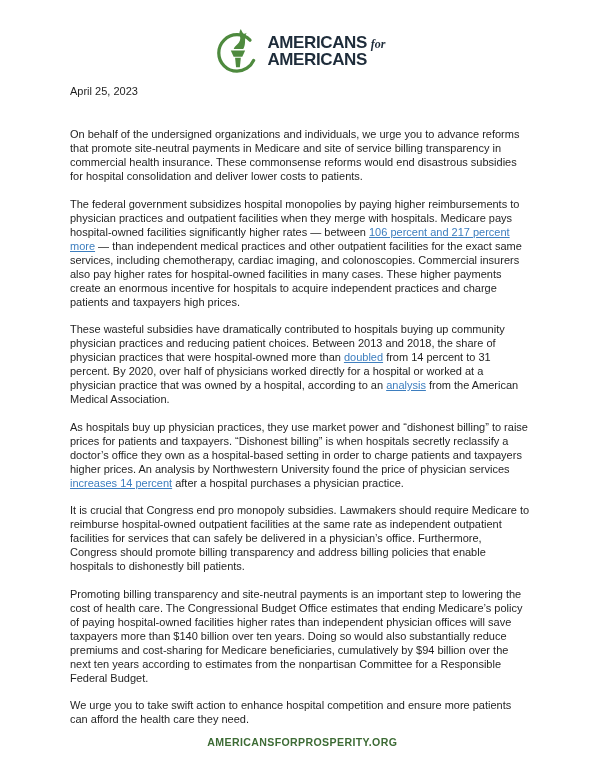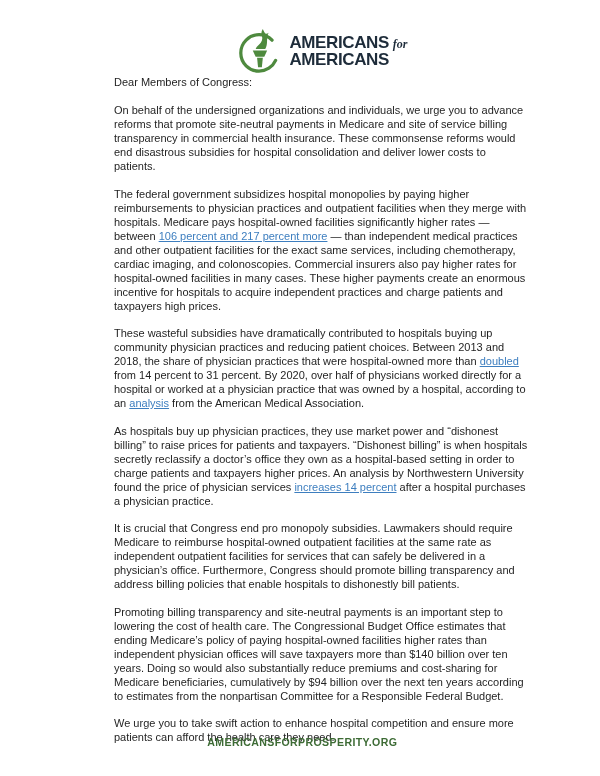--- a/index.html
+++ b/index.html
@@ -5,21 +5,20 @@
   html,body{margin:0;padding:0;background:#ffffff;}
   .page{
     position:relative;
     width:600px;height:776px;
     margin:0 auto;
     background:#ffffff;
     font-family:"Liberation Sans", sans-serif;
     color:#1f1f1f;
     overflow:hidden;
     box-sizing:border-box;
-    padding-left:44px;
   }
   
   .logo-row{
     display:flex;justify-content:center;align-items:center;
     padding-top:27px;height:48px;gap:7px;
   }
   .logo-icon{width:46px;height:46px;flex:0 0 auto;}
   .logo-text{line-height:1;}
   .logo-line{
     font-weight:800;font-size:17px;letter-spacing:-0.4px;
@@ -74,21 +73,21 @@
       <div class="logo-line">
         <span>AMERICANS</span><span class="logo-for">for</span>
       </div>
       <div class="logo-line">
         <span>AMERICANS</span>
       </div>
     </span>
   </div>
 
   <div class="letter">
-    <div class="salutation">Dear Members of Congress:</div>
+    <div class="date">April 25, 2023</div>
     <div>
         <p class="para">On behalf of the undersigned organizations and individuals, we urge you to advance reforms that promote site-neutral payments in Medicare and site of service billing transparency in commercial health insurance. These commonsense reforms would end disastrous subsidies for hospital consolidation and deliver lower costs to patients.</p>
         <p class="para">The federal government subsidizes hospital monopolies by paying higher reimbursements to physician practices and outpatient facilities when they merge with hospitals. Medicare pays hospital-owned facilities significantly higher rates — between <a class="inline-link" href="#">106 percent and 217 percent more</a> — than independent medical practices and other outpatient facilities for the exact same services, including chemotherapy, cardiac imaging, and colonoscopies. Commercial insurers also pay higher rates for hospital-owned facilities in many cases. These higher payments create an enormous incentive for hospitals to acquire independent practices and charge patients and taxpayers high prices.</p>
         <p class="para">These wasteful subsidies have dramatically contributed to hospitals buying up community physician practices and reducing patient choices. Between 2013 and 2018, the share of physician practices that were hospital-owned more than <a class="inline-link" href="#">doubled</a> from 14 percent to 31 percent. By 2020, over half of physicians worked directly for a hospital or worked at a physician practice that was owned by a hospital, according to an <a class="inline-link" href="#">analysis</a> from the American Medical Association.</p>
         <p class="para">As hospitals buy up physician practices, they use market power and “dishonest billing” to raise prices for patients and taxpayers. “Dishonest billing” is when hospitals secretly reclassify a doctor’s office they own as a hospital-based setting in order to charge patients and taxpayers higher prices. An analysis by Northwestern University found the price of physician services <a class="inline-link" href="#">increases 14 percent</a> after a hospital purchases a physician practice.</p>
         <p class="para">It is crucial that Congress end pro monopoly subsidies. Lawmakers should require Medicare to reimburse hospital-owned outpatient facilities at the same rate as independent outpatient facilities for services that can safely be delivered in a physician’s office. Furthermore, Congress should promote billing transparency and address billing policies that enable hospitals to dishonestly bill patients.</p>
         <p class="para">Promoting billing transparency and site-neutral payments is an important step to lowering the cost of health care. The Congressional Budget Office estimates that ending Medicare’s policy of paying hospital-owned facilities higher rates than independent physician offices will save taxpayers more than $140 billion over ten years. Doing so would also substantially reduce premiums and cost-sharing for Medicare beneficiaries, cumulatively by $94 billion over the next ten years according to estimates from the nonpartisan Committee for a Responsible Federal Budget.</p>
         <p class="para">We urge you to take swift action to enhance hospital competition and ensure more patients can afford the health care they need.</p>
       </div>
   </div>

